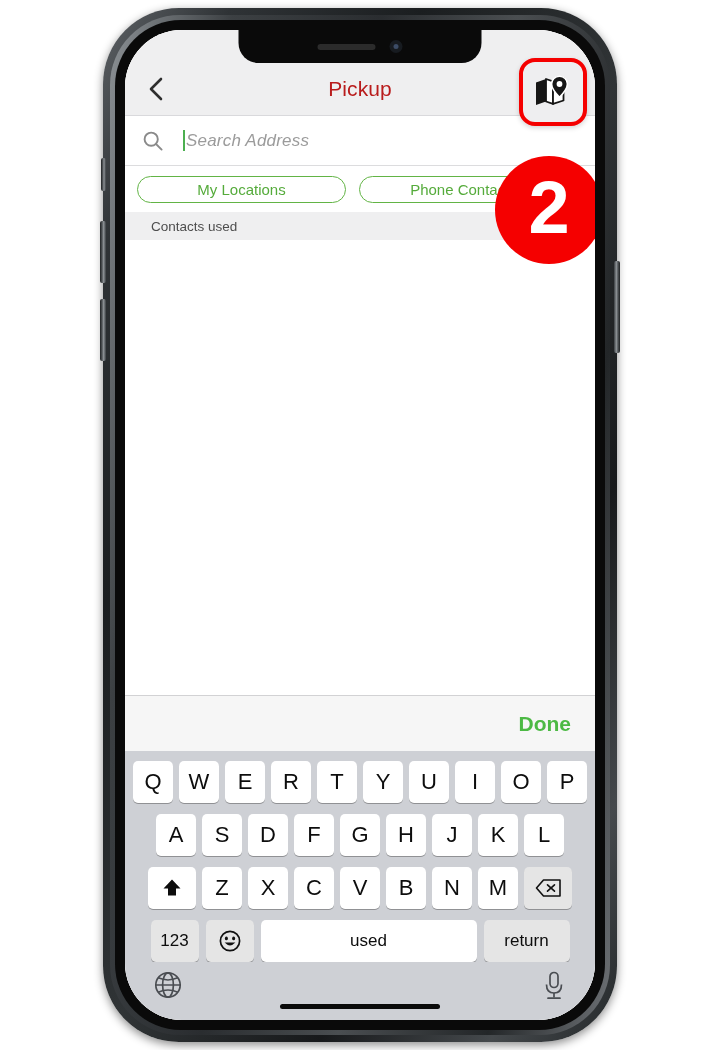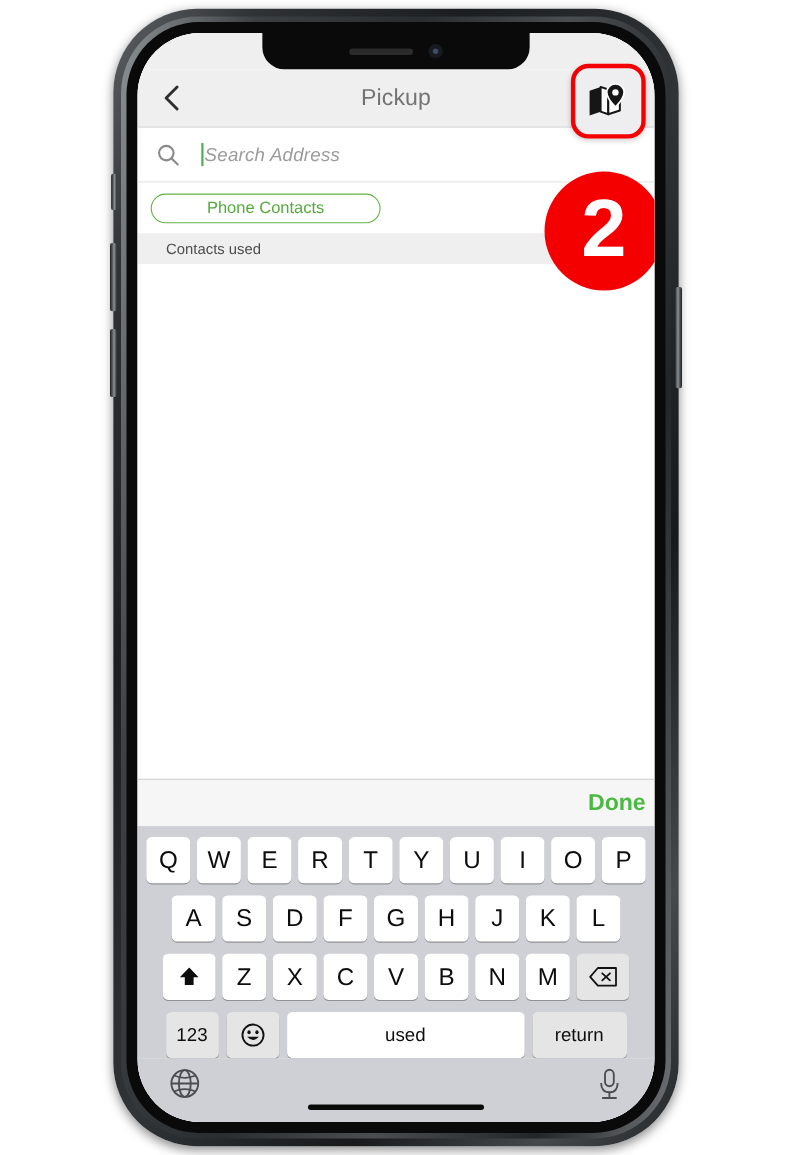--- a/index.html
+++ b/index.html
@@ -134,21 +134,21 @@
     height: 100%;
     display: flex;
     align-items: center;
     justify-content: center;
   }
   .nav-title {
     position: absolute;
     left: 0; right: 0;
     text-align: center;
     font-size: 21px;
-    color: #737373;
+    color: #b91c1c;
     letter-spacing: .1px;
   }
 
   
   .map-btn {
     position: absolute;
     right: 8px;
     top: 28px;
     width: 68px;
     height: 68px;
@@ -238,28 +238,28 @@
     display: flex;
     align-items: center;
     padding-left: 26px;
     font-size: 13.5px;
     color: #4d4d4d;
   }
 
   .list-area { flex: 1 1 auto; background: #ffffff; }
 
   .accessory {
-    height: 43px;
+    height: 56px;
     flex: none;
     background: #f6f6f6;
     border-top: 1px solid #d2d2d4;
     display: flex;
     align-items: center;
     justify-content: flex-end;
-    padding-right: 8px;
+    padding-right: 24px;
   }
   .done-btn {
     color: #4cb944;
     font-size: 21px;
     font-weight: bold;
   }
 
   
   .keyboard {
     flex: none;
@@ -355,20 +355,23 @@
                 <svg width="22" height="22" viewBox="0 0 22 22">
                   <circle cx="9.2" cy="9.2" r="6.6" fill="none" stroke="#8a8a8a" stroke-width="1.9"></circle>
                   <line x1="14" y1="14" x2="19.6" y2="19.6" stroke="#8a8a8a" stroke-width="1.9" stroke-linecap="round"></line>
                 </svg>
               </span>
               <span class="search-caret"></span>
               <span class="search-placeholder">Search Address</span>
             </div>
 
             <div class="pillrow">
+              <div class="pill">
+                <span>My Locations</span>
+              </div>
               <div class="pill">
                 <span>Phone Contacts</span>
               </div>
             </div>
 
             <div class="section-head">Contacts used</div>
 
             <div class="list-area"></div>
 
             <div class="accessory">

